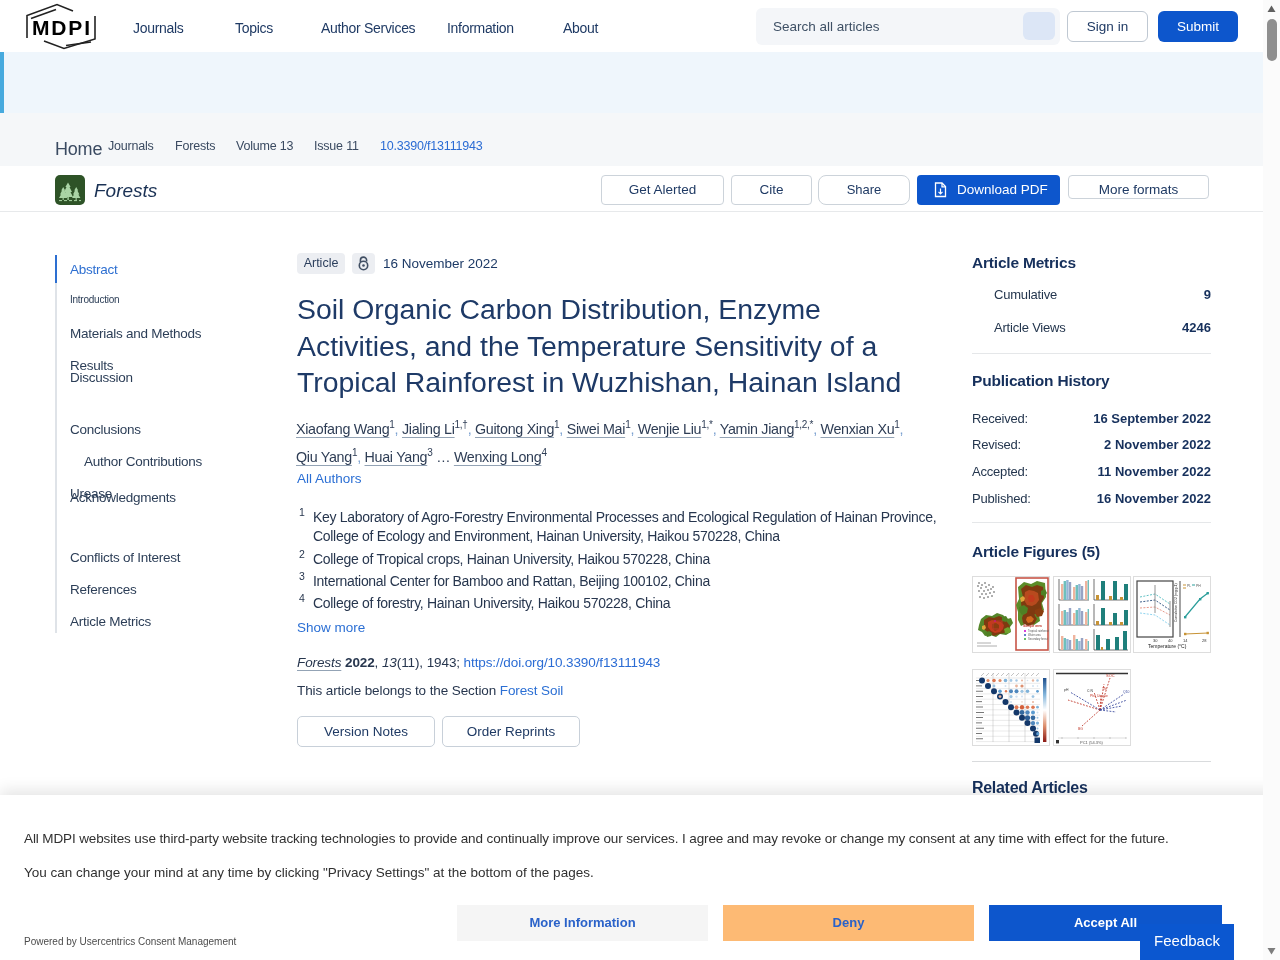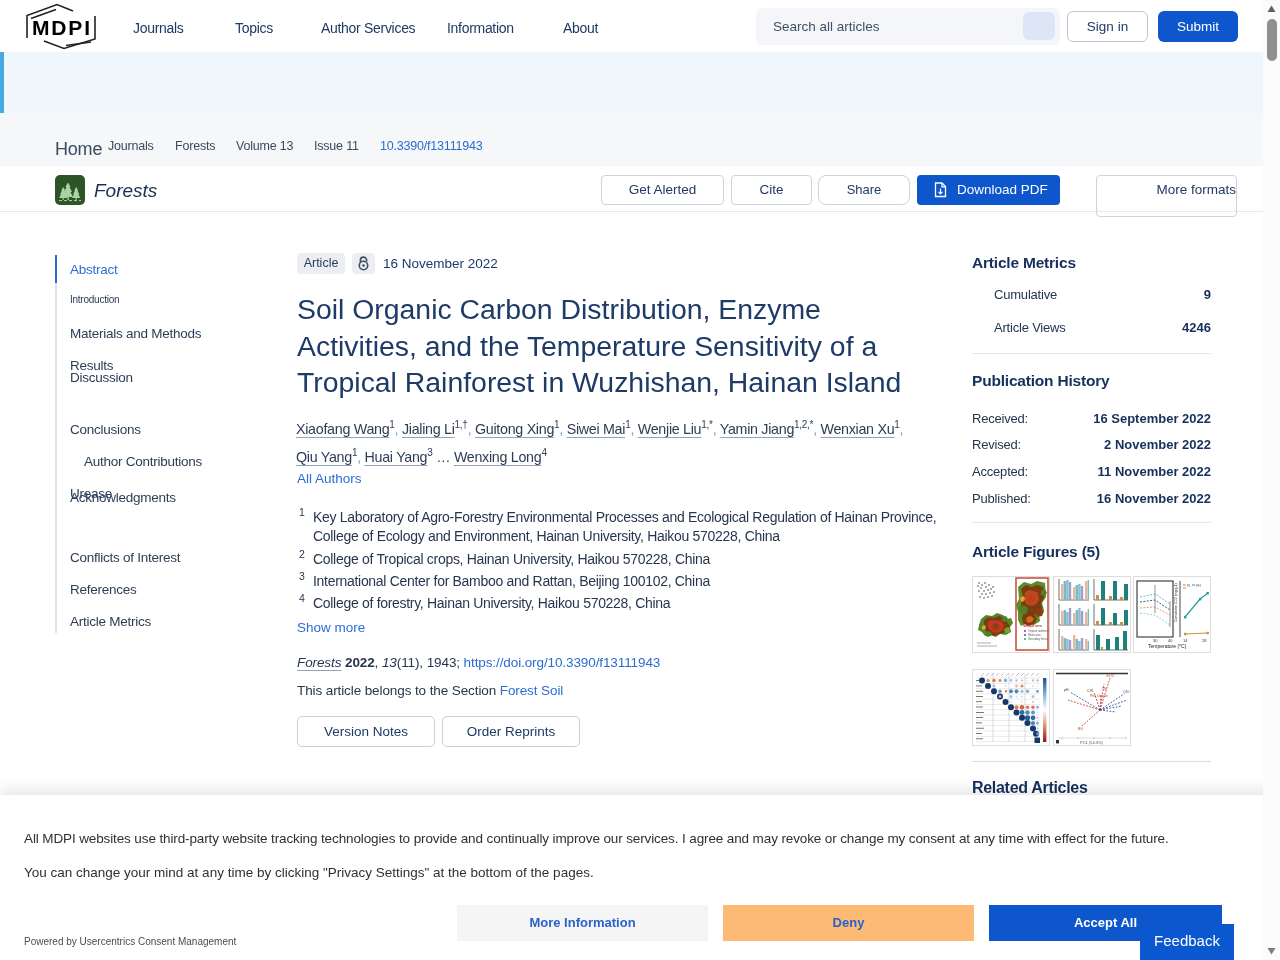--- a/index.html
+++ b/index.html
@@ -63,21 +63,21 @@
   <div class="abs navy" style="left:731px;top:175px;width:81px;height:30px;border:1px solid #ccd3da;border-radius:4px;text-align:center;line-height:28px;font-size:13.5px;">Cite</div>
   <div class="abs navy" style="left:818px;top:175px;width:92px;height:30px;border:1px solid #ccd3da;border-radius:8px;text-align:center;line-height:28px;font-size:13px;">Share</div>
   <div class="abs" style="left:917px;top:175px;width:143px;height:30px;background:#0d56cc;border-radius:4px;color:#fff;font-size:13.5px;line-height:30px;">
     <svg style="position:absolute;left:17px;top:7px;" width="13" height="16" viewBox="0 0 13 16">
       <path d="M1.5 1 h6.5 l3.5 3.5 v10 h-10 z" fill="none" stroke="#fff" stroke-width="1.3"></path>
       <path d="M8 1 v3.8 h3.7" fill="none" stroke="#fff" stroke-width="1.3"></path>
       <path d="M6.5 6.5 v5 M4.5 9.8 L6.5 11.8 L8.5 9.8" fill="none" stroke="#fff" stroke-width="1.2"></path>
     </svg>
     <span style="margin-left:40px;">Download PDF</span>
   </div>
-  <div class="abs navy" style="left:1068px;top:175px;width:141px;height:42px;border:1px solid #ccd3da;border-radius:4px;text-align:right;line-height:28px;font-size:13.5px;margin-left:28px;">More formats</div>
+  <div class="abs navy" style="left:1068px;top:175px;width:141px;height:24px;border:1px solid #ccd3da;border-radius:4px;text-align:center;line-height:28px;font-size:13.5px;">More formats</div>
 
   <div class="abs" style="left:55px;top:255px;width:2px;height:378px;background:#dfe3e8;"></div>
   <div class="abs" style="left:55px;top:255px;width:2px;height:28px;background:#2d6fd1;"></div>
   <div class="abs" style="left:70px;top:262px;font-size:13.5px;letter-spacing:-0.25px;color:#2d6fd1;">Abstract</div>
   <div class="abs" style="left:70px;top:294px;font-size:10px;letter-spacing:-0.25px;color:#2c3e57;">Introduction</div>
   <div class="abs" style="left:70px;top:326px;font-size:13.5px;letter-spacing:-0.25px;color:#2c3e57;">Materials and Methods</div>
   <div class="abs" style="left:70px;top:358px;font-size:13.5px;letter-spacing:-0.25px;color:#2c3e57;">Results</div>
   <div class="abs" style="left:70px;top:370px;font-size:13.5px;letter-spacing:-0.25px;color:#2c3e57;">Discussion</div>
   <div class="abs" style="left:70px;top:422px;font-size:13.5px;letter-spacing:-0.25px;color:#2c3e57;">Conclusions</div>
   <div class="abs" style="left:84px;top:454px;font-size:13.5px;letter-spacing:-0.25px;color:#2c3e57;">Author Contributions</div>

